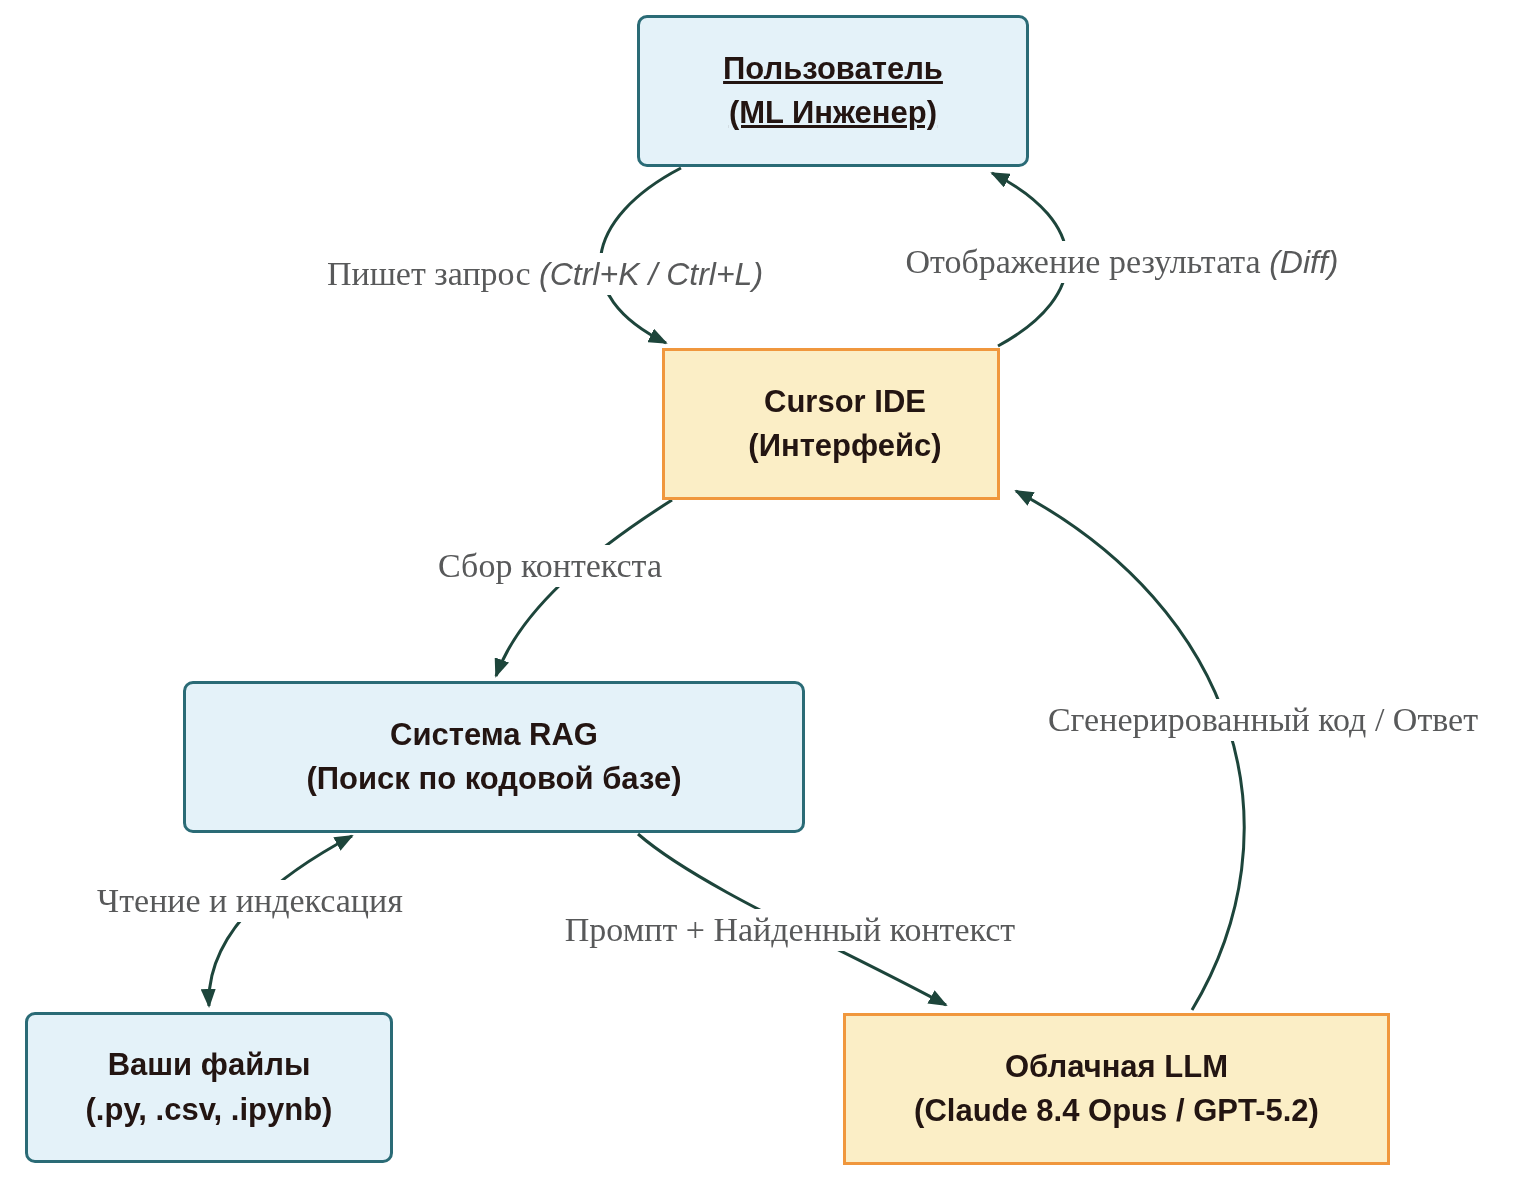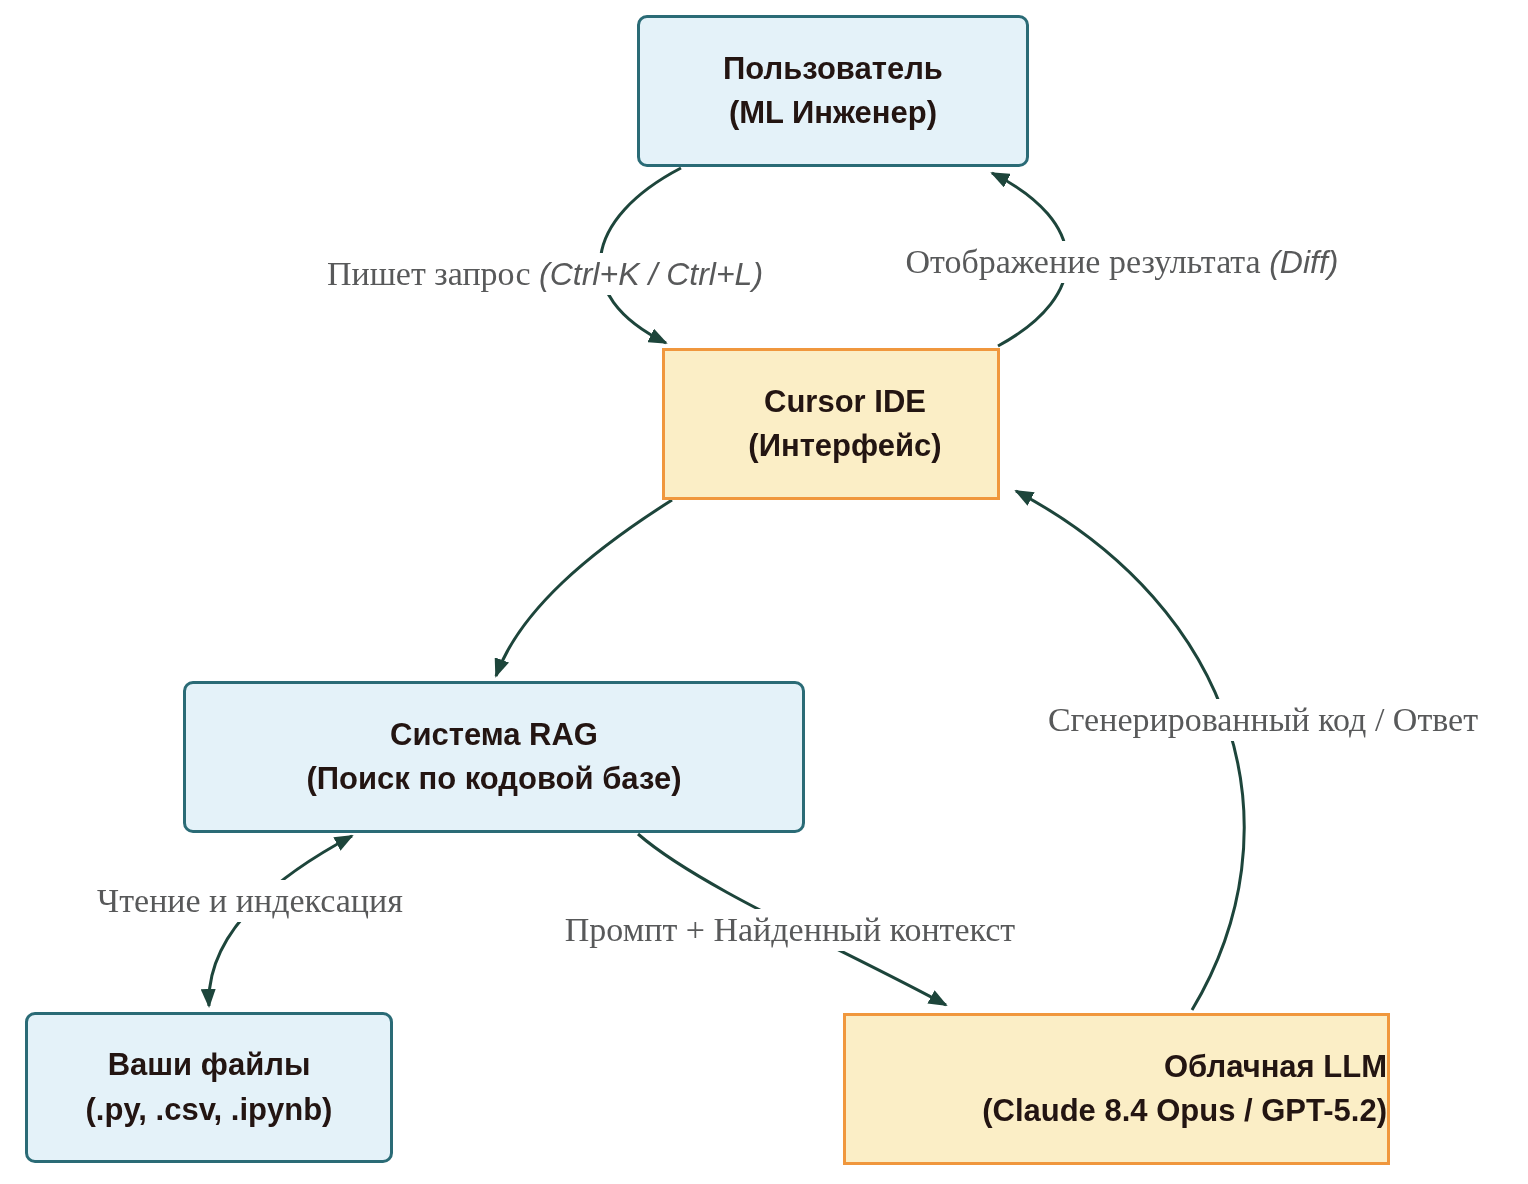--- a/index.html
+++ b/index.html
@@ -41,25 +41,25 @@
   .node.blue {
     background: #e4f2f9;
     border: 3px solid #2a6b76;
     border-radius: 10px;
   }
   .node.yellow {
     background: #fbeec6;
     border: 3px solid #f0973d;
     border-radius: 0;
   }
-  .node-user   { left: 637px; top: 15px;   width: 392px; height: 152px; }
+  .node-user   { left: 637px; top: 15px;   width: 392px; height: 152px; text-decoration: underline; }
   .node-cursor { left: 662px; top: 348px;  width: 338px; height: 152px; padding-left: 28px; }
   .node-rag    { left: 183px; top: 681px;  width: 622px; height: 152px; }
   .node-files  { left: 25px;  top: 1012px; width: 368px; height: 151px; }
-  .node-llm    { left: 843px; top: 1013px; width: 547px; height: 152px; align-items: flex-end; }
+  .node-llm    { left: 843px; top: 1013px; width: 547px; height: 152px; }
 
   .edge-label {
     position: absolute;
     z-index: 3;
     transform: translate(-50%, -50%);
     white-space: nowrap;
     background: #ffffff;
     padding: 2px 8px;
     font-family: "Liberation Serif", serif;
     font-size: 34px;
@@ -127,20 +127,24 @@
   <div class="edge-label label-write">
     <span class="main">Пишет запрос</span>
     <span class="em">(Ctrl+K / Ctrl+L)</span>
   </div>
 
   <div class="edge-label label-display">
     <span class="main">Отображение результата</span>
     <span class="em">(Diff)</span>
   </div>
 
+  <div class="edge-label label-context">
+    <span class="main">Сбор контекста</span>
+    
+  </div>
 
   <div class="edge-label label-read">
     <span class="main">Чтение и индексация</span>
     
   </div>
 
   <div class="edge-label label-prompt">
     <span class="main">Промпт + Найденный контекст</span>
     
   </div>

